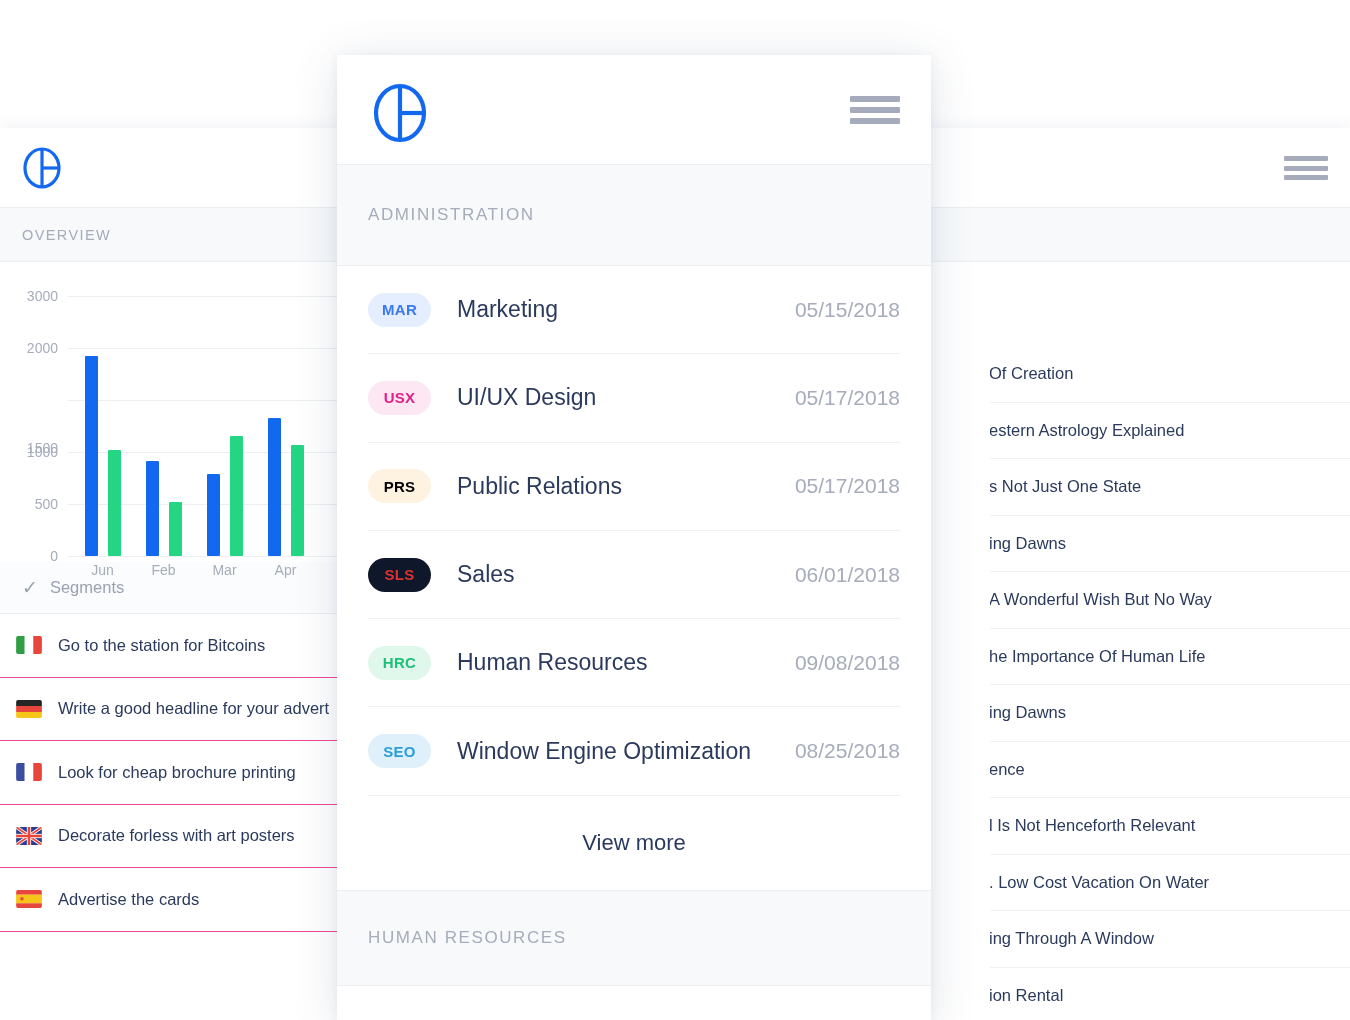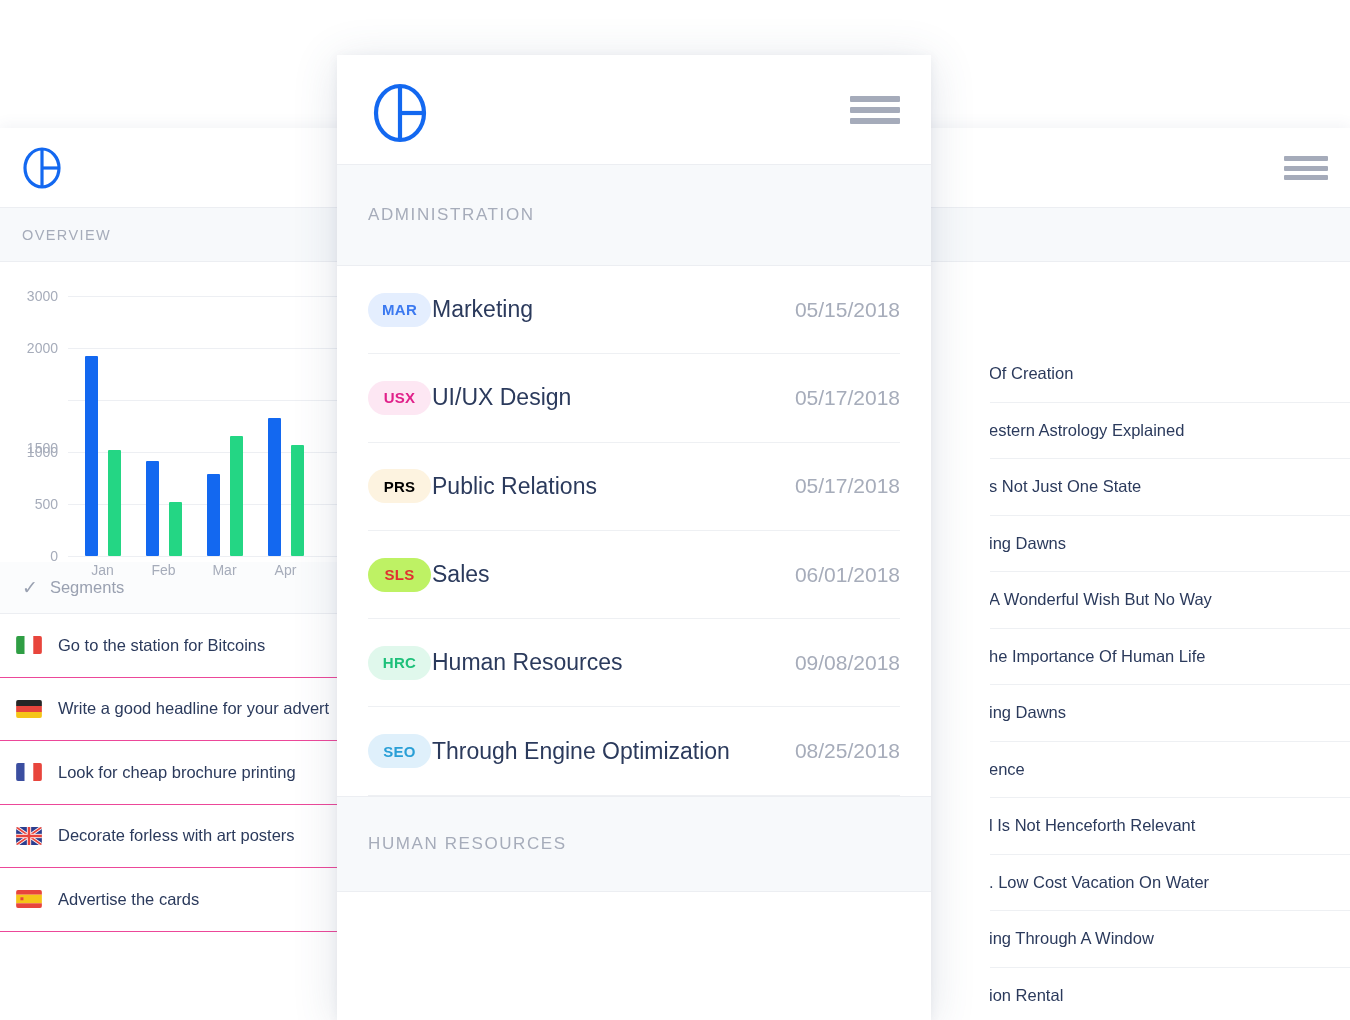--- a/index.html
+++ b/index.html
@@ -299,21 +299,21 @@
     display: flex;
     align-items: center;
     justify-content: center;
     font-size: 15px;
     font-weight: bold;
     letter-spacing: 0.3px;
   }
 
   .dept-name {
     flex: 1 1 auto;
-    padding-left: 1px;
+    padding-left: 26px;
     font-size: 23px;
     color: #2b3a5c;
   }
 
   .dept-date {
     font-size: 21px;
     color: #a6acba;
     text-align: right;
     white-space: nowrap;
   }
@@ -402,21 +402,21 @@
                 <div class="chart-group">
                   <div class="bar b1" style="height: 81.64px; background: rgb(19, 104, 240);"></div>
                   <div class="bar b2" style="height: 120.12px; background: rgb(36, 214, 132);"></div>
                 </div>
                 <div class="chart-group">
                   <div class="bar b1" style="height: 138.32px; background: rgb(19, 104, 240);"></div>
                   <div class="bar b2" style="height: 110.76px; background: rgb(36, 214, 132);"></div>
                 </div>
               </div>
             <div class="chart-xlabels">
-                <span>Jan</span>
+                <span>Jun</span>
                 <span>Feb</span>
                 <span>Mar</span>
                 <span>Apr</span>
               </div>
           </div>
 
           <div class="segments-head">
             <span class="check">✓</span>
             <span class="lbl">Segments</span>
           </div>
@@ -549,36 +549,37 @@
           <span class="badge" style="background: rgb(253, 231, 243); color: rgb(224, 33, 138);">USX</span>
           <span class="dept-name">UI/UX Design</span>
           <span class="dept-date">05/17/2018</span>
         </li>
         <li class="dept-item">
           <span class="badge" style="background: rgb(253, 243, 224); color: #000000;">PRS</span>
           <span class="dept-name">Public Relations</span>
           <span class="dept-date">05/17/2018</span>
         </li>
         <li class="dept-item">
-          <span class="badge" style="background: #bef264; color: rgb(224, 49, 49);">SLS</span>
+          <span class="badge" style="background: #0f172a; color: rgb(224, 49, 49);">SLS</span>
           <span class="dept-name">Sales</span>
           <span class="dept-date">06/01/2018</span>
         </li>
         <li class="dept-item">
           <span class="badge" style="background: rgb(224, 248, 236); color: rgb(30, 192, 122);">HRC</span>
           <span class="dept-name">Human Resources</span>
           <span class="dept-date">09/08/2018</span>
         </li>
         <li class="dept-item">
           <span class="badge" style="background: rgb(223, 240, 251); color: rgb(42, 159, 214);">SEO</span>
-          <span class="dept-name">Through Engine Optimization</span>
+          <span class="dept-name">Window Engine Optimization</span>
           <span class="dept-date">08/25/2018</span>
         </li>
       </ul>
 
+    <div class="view-more">View more</div>
 
     <div class="modal-sectionhead2">
       <span>HUMAN RESOURCES</span>
     </div>
 
     <div class="modal-tail"></div>
   </div>
 
 </div>
 

